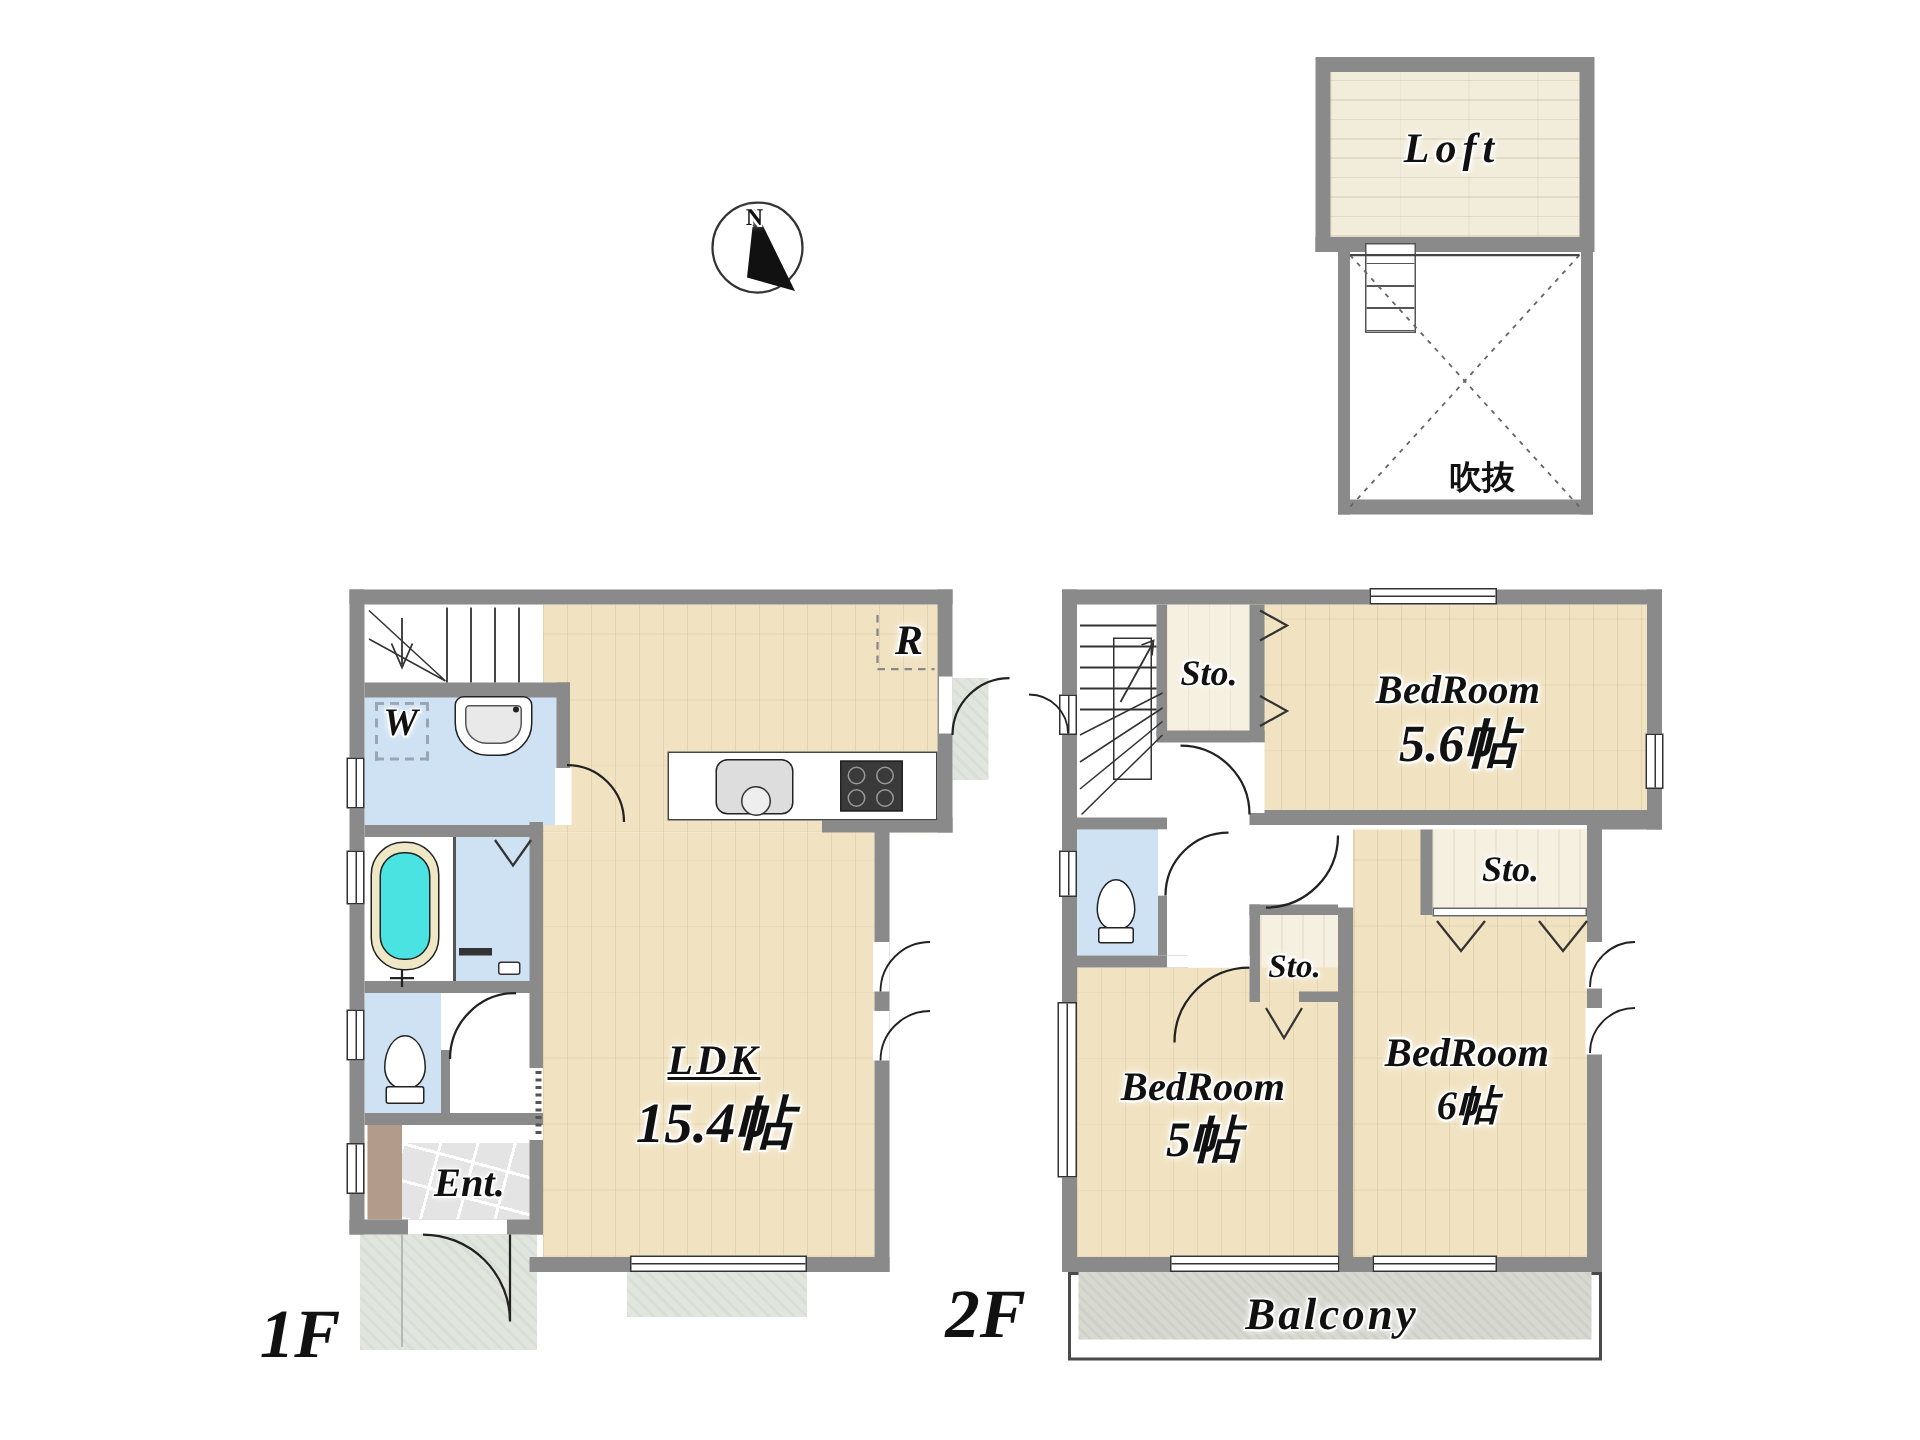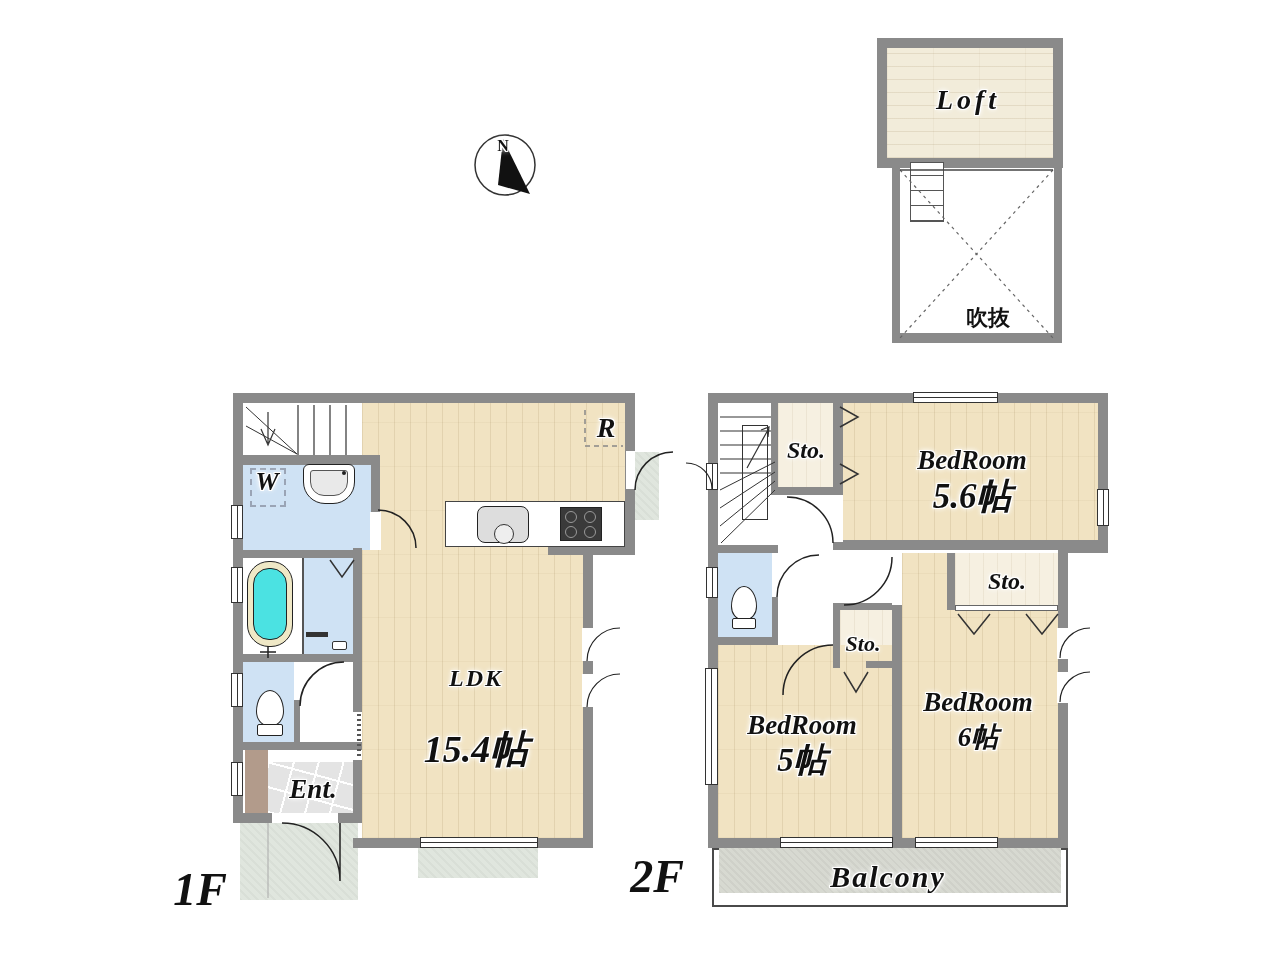--- a/index.html
+++ b/index.html
@@ -113,21 +113,21 @@
   </div>
   <div class="fx" style="left:560px;top:507px;width:42px;height:34px;background:#3a3a3a;border:1px solid #222;">
     <div style="position:absolute;left:4px;top:3px;width:12px;height:12px;border:1.5px solid #999;border-radius:50%;box-sizing:border-box;"></div>
     <div style="position:absolute;left:23px;top:3px;width:12px;height:12px;border:1.5px solid #999;border-radius:50%;box-sizing:border-box;"></div>
     <div style="position:absolute;left:4px;top:18px;width:12px;height:12px;border:1.5px solid #999;border-radius:50%;box-sizing:border-box;"></div>
     <div style="position:absolute;left:23px;top:18px;width:12px;height:12px;border:1.5px solid #999;border-radius:50%;box-sizing:border-box;"></div>
   </div>
 
   <div class="lbl" style="left:267px;top:482px;font-size:26px;">W</div>
   <div class="lbl" style="left:606px;top:428px;font-size:28px;">R</div>
-  <div class="lbl" style="left:476px;top:678px;font-size:24px;letter-spacing:2px;">LDK</div>
+  <div class="lbl" style="left:476px;top:708px;font-size:28px;letter-spacing:2px;text-decoration:underline;">LDK</div>
   <div class="lbl" style="left:476px;top:749px;font-size:38px;">15.4帖</div>
   <div class="lbl" style="left:313px;top:789px;font-size:27px;">Ent.</div>
   <div class="lbl" style="left:200px;top:889px;font-size:46px;">1F</div>
 
   <div class="fl" style="left:718px;top:403px;width:380px;height:142px;background:#fff;"></div>
   <div class="fl" style="left:718px;top:545px;width:340px;height:293px;background:#fff;"></div>
   <div class="fl wood" style="left:838px;top:403px;width:260px;height:142px;"></div>
   <div class="fl sto" style="left:778px;top:403px;width:55px;height:88px;"></div>
   <div class="fl lb" style="left:718px;top:553px;width:60px;height:84px;"></div>
   <div class="fl wood" style="left:902px;top:553px;width:156px;height:285px;"></div>

